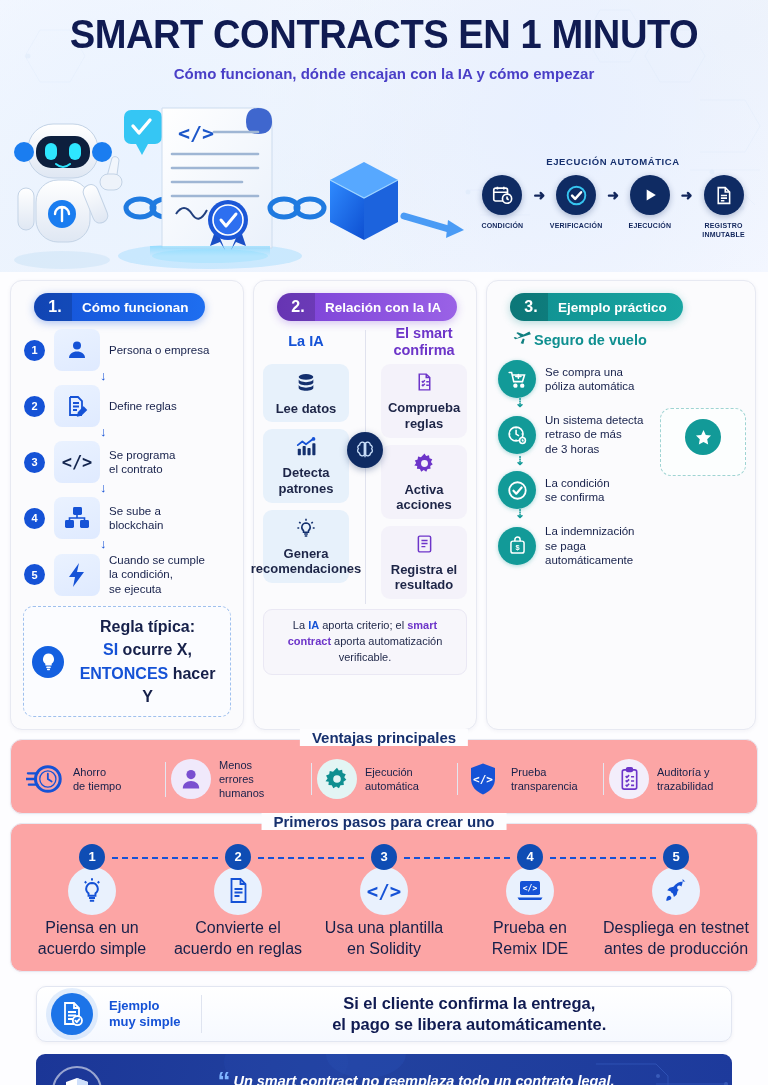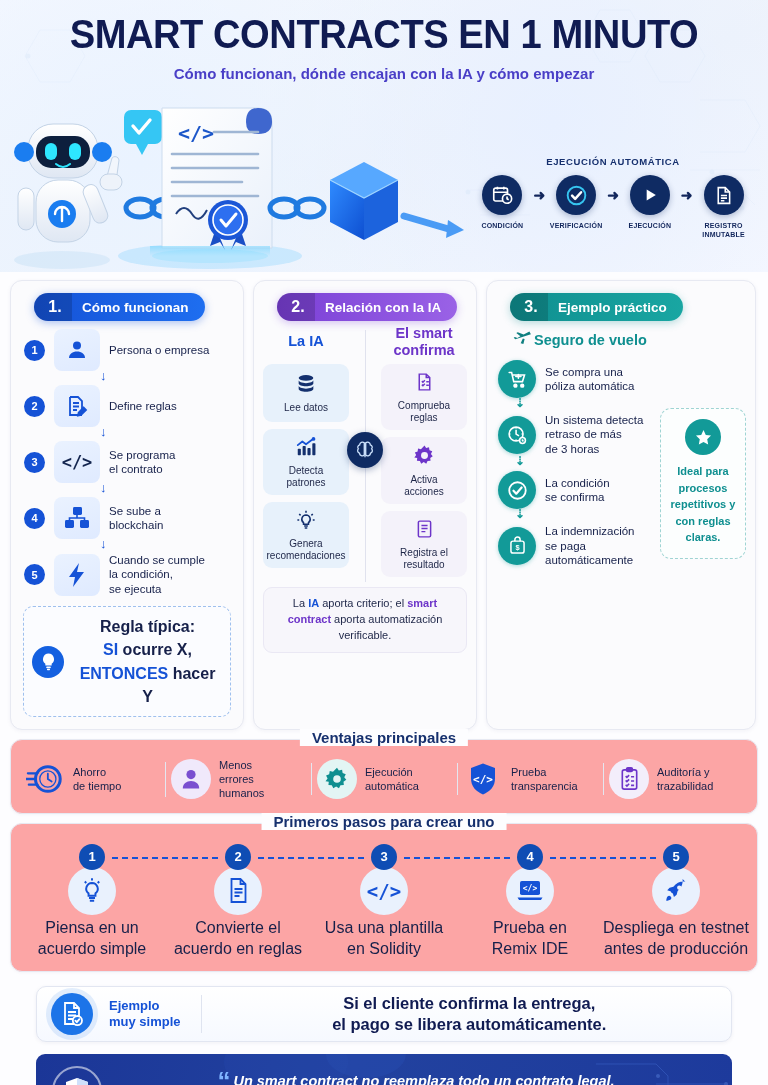--- a/index.html
+++ b/index.html
@@ -118,21 +118,21 @@
   .c2h.ai { color:#1552d6; padding-top:8px; }
   .c2h.sc { color:#6d35c9; }
   .c2body { display:flex; position:relative; margin-top:6px; }
   .c2div { position:absolute; left:50%; top:-34px; bottom:2px; width:1px; background:#e0e2ee; }
   .c2tile {
     border-radius:9px; padding:7px 4px 6px; margin-bottom:7px; text-align:center;
     min-height:58px; display:flex; flex-direction:column; align-items:center; justify-content:center; gap:3px;
   }
   .c2tile.ai { background:#e7f1fb; }
   .c2tile.sc { background:#f4f2fa; }
-  .c2lbl { font-size:10px; color:#1d2547; line-height:1.2; font-weight:400;}
+  .c2lbl { font-size:13px; color:#1d2547; line-height:1.2; font-weight:700;}
   .c2colL { width:50%; padding-right:16px; }
   .c2colR { width:50%; padding-left:16px; }
   .brain {
     position:absolute; left:50%; top:86px; transform:translate(-50%,-50%);
     width:36px; height:36px; border-radius:50%; background:#0f2b63;
     display:flex; align-items:center; justify-content:center; z-index:3;
     box-shadow:0 2px 7px rgba(15,43,99,.35);
   }
   .c2foot {
     margin-top:3px; background:#f7f6fb; border:1px solid #eae8f4; border-radius:9px;
@@ -675,21 +675,20 @@
 automáticamente</div>
           </div>
         </div>
 
         <div class="idealbox">
           <div class="ideal-ic">
             <svg width="19" height="19" viewBox="0 0 24 24" fill="#fff">
                 <path d="M12 2.6l2.9 6.1 6.6.9-4.8 4.6 1.2 6.6L12 17.6 6.1 20.8l1.2-6.6L2.5 9.6l6.6-.9z"></path>
               </svg>
           </div>
-          <div class="ideal-tx">Ideal para procesos repetitivos y con reglas claras.</div>
         </div>
       </div>
     </div>
   </div>
 
   <div class="panel">
     <div class="panel-title">Ventajas principales</div>
     <div class="adv">
 
       <div class="adv-item">

